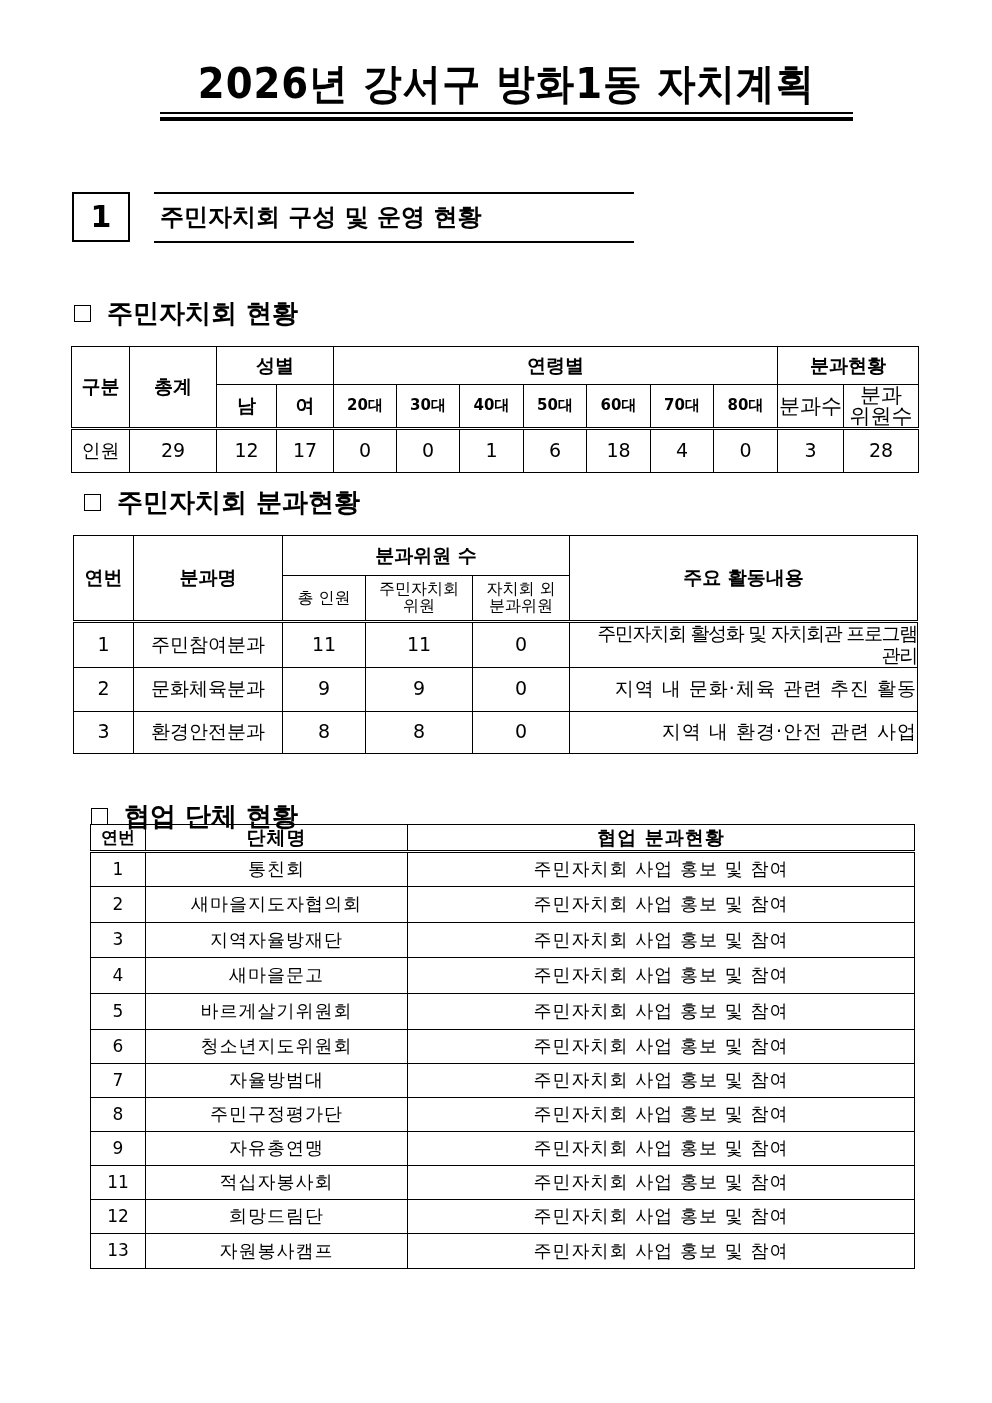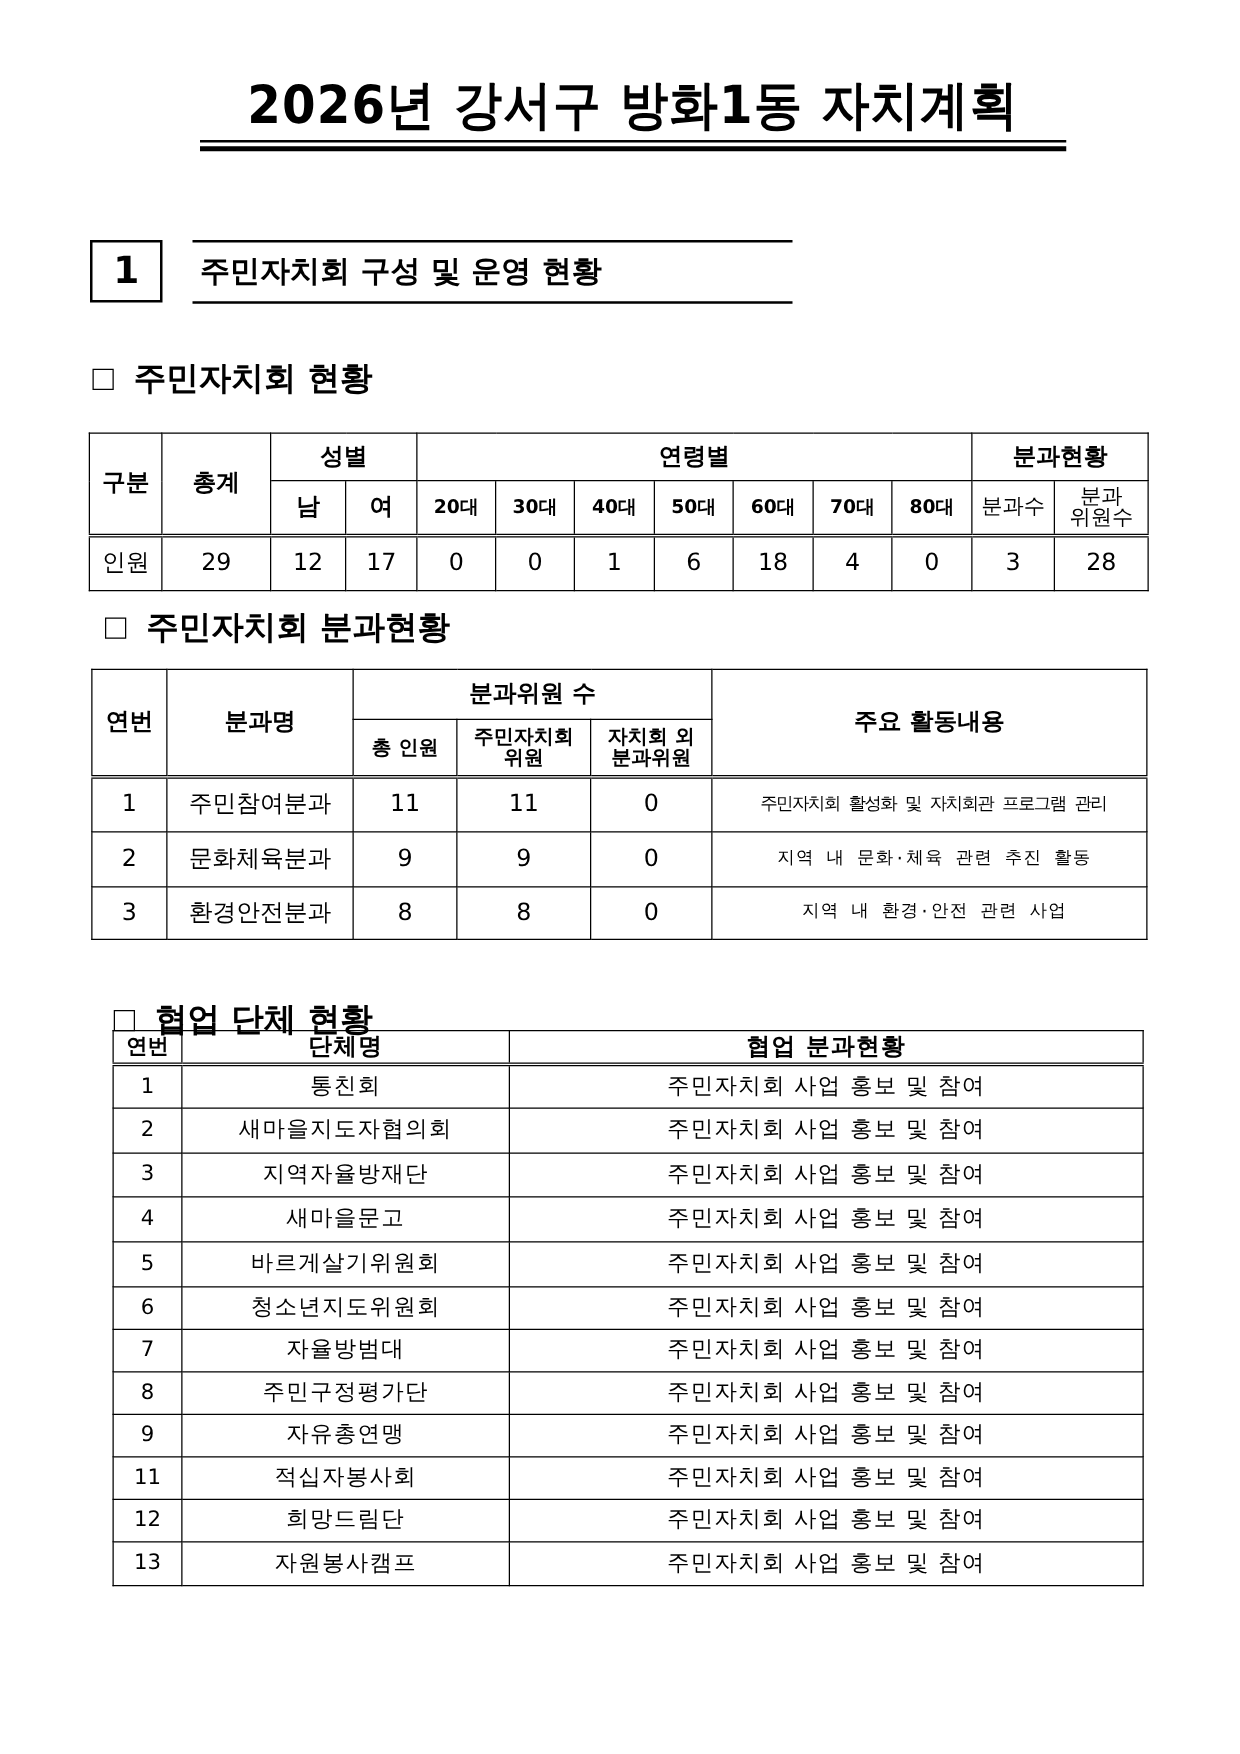--- a/index.html
+++ b/index.html
@@ -20,42 +20,42 @@
   .sub { font-size:26px; font-weight:bold; line-height:32px; display:flex; align-items:center; }
   .sub .box { display:inline-block; width:17px; height:17px; border:1.5px solid #000; margin-right:16px; box-sizing:border-box; }
 
   table { border-collapse:collapse; position:absolute; table-layout:fixed; }
   td { border:1px solid #000; text-align:center; vertical-align:middle; padding:0; line-height:1.15; }
   .h { font-weight:bold; }
   .dbl td.dtop { border-top:3px double #000; }
   .t1 td { font-size:19px; }
   .t1 .h { font-size:19px; }
   .t1 .age { font-size:15px; font-weight:bold; }
-  .t1 .sm { font-size:17px; font-weight:normal; }
+  .t1 .sm { font-size:21px; font-weight:normal; }
   .t2 td { font-size:19px; }
-  .t2 .hs { font-size:16px; font-weight:bold; }
-  .t2 .act { text-align:center; padding-left:8px; font-size:14px; letter-spacing:1px;font-family:Liberation Mono, monospace; }
+  .t2 .hs { font-size:16px; font-weight:normal; }
+  .t2 .act { text-align:right; padding-left:8px; font-size:19px; letter-spacing:1px; }
   .t2 .act.tight { letter-spacing:-1.3px; padding-left:6px; }
   .t3 td { font-size:18px; letter-spacing:1px; }
   .t3 .h { font-size:19px; }
   .t3 .num { font-size:17px; letter-spacing:0; }
 </style>
 </head>
 <body>
 
 <div class="abs title">2026년 강서구 방화1동 자치계획</div>
 <div class="abs title-rule1"></div>
 <div class="abs title-rule2"></div>
 
 <div class="abs sec-num">1</div>
 <div class="abs sec-rule-top"></div>
 <div class="abs sec-title">주민자치회 구성 및 운영 현황</div>
 <div class="abs sec-rule-bot"></div>
 
-<div class="abs sub" style="left:74px; top:287px;align-items:center;">
+<div class="abs sub" style="left:74px; top:297px;align-items:center;">
   <span class="box"></span>
   <span>주민자치회 현황</span>
 </div>
 
 <table class="t1" style="left:71px; top:346px; width:847px;">
   <colgroup>
     <col style="width:58px">
       <col style="width:87px">
       <col style="width:60px">
       <col style="width:57px">

